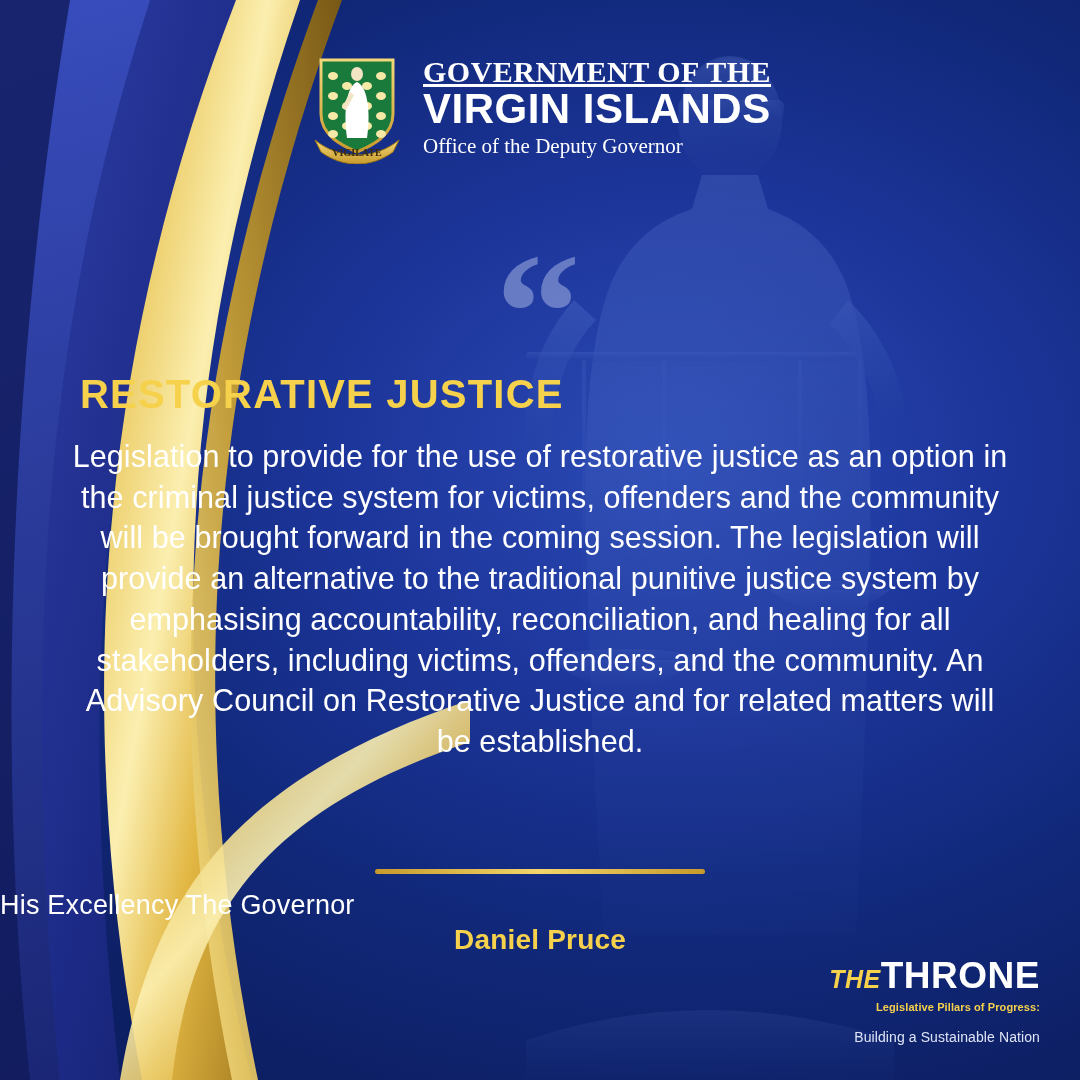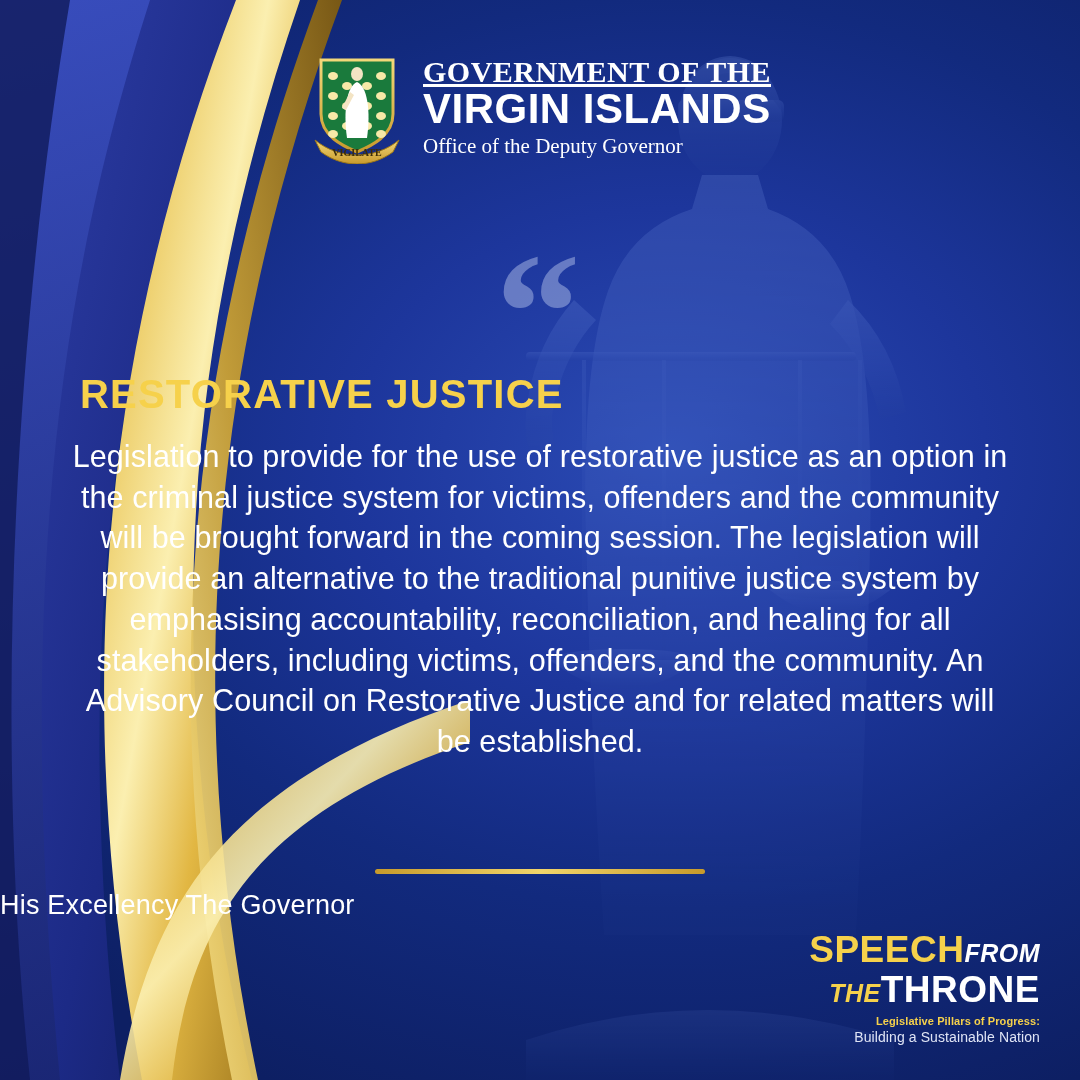--- a/index.html
+++ b/index.html
@@ -188,21 +188,21 @@
     letter-spacing: 0.5px;
   }
   .throne-sub1 {
     margin-top: 8px;
     font-size: 11px;
     font-weight: bold;
     color: #f6d14b;
     letter-spacing: 0.1px;
   }
   .throne-sub2 {
-    margin-top: 3px;
+    margin-top: 17px;
     font-size: 14px;
     color: #dfe4f5;
     letter-spacing: 0.1px;
   }
 </style>
 </head>
 <body>
 
 <div id="canvas">
 
@@ -333,25 +333,23 @@
 
   <div class="quote-mark">“</div>
 
   <div class="headline">RESTORATIVE JUSTICE</div>
 
   <div class="body-copy">Legislation to provide for the use of restorative justice as an option in the criminal justice system for victims, offenders and the community will be brought forward in the coming session. The legislation will provide an alternative to the traditional punitive justice system by emphasising accountability, reconciliation, and healing for all stakeholders, including victims, offenders, and the community. An Advisory Council on Restorative Justice and for related matters will be established.</div>
 
   <div class="divider"></div>
 
   <div class="attrib-title">His Excellency The Governor</div>
+  <div class="attrib-name">Daniel Pruce</div>
 
   <div class="throne">
-    <div class="throne-r1">
-      <span>SPEECH</span><span class="small">FROM</span>
-    </div>
     <div class="throne-r2">
       <span class="small">THE</span><span>THRONE</span>
     </div>
     <div class="throne-sub1">Legislative Pillars of Progress:</div>
     <div class="throne-sub2">Building a Sustainable Nation</div>
   </div>
 
 </div>
 
 </body></html>

